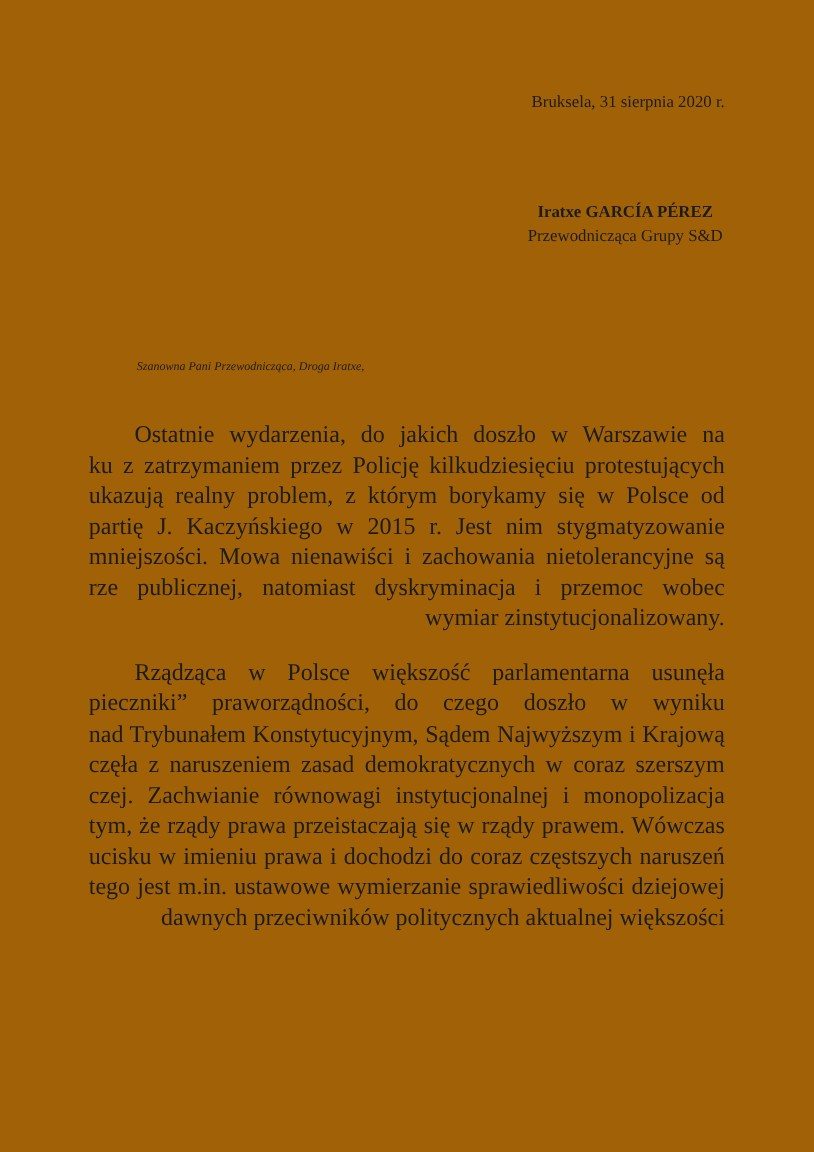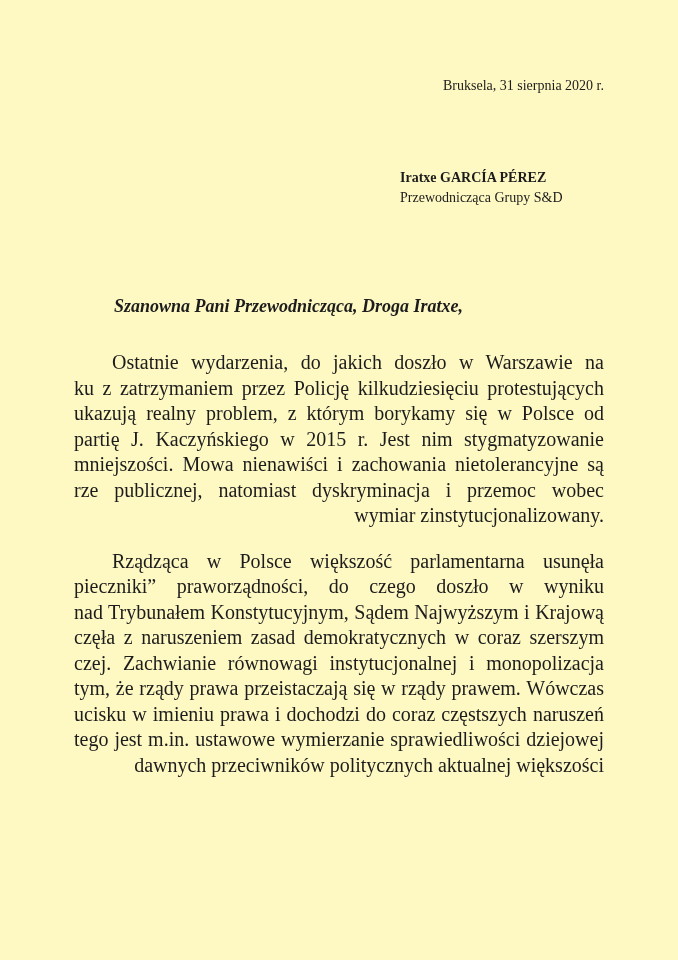--- a/index.html
+++ b/index.html
@@ -5,54 +5,53 @@
 <style>
   html, body {
     margin: 0;
     padding: 0;
     background: #ffffff;
   }
   .page {
     position: relative;
     width: 678px;
     height: 960px;
-    background: #fef9c3;
+    background: #a16207;
     font-family: "Liberation Serif", "DejaVu Serif", serif;
     color: #1c1c1c;
     overflow: hidden;
   }
   .date {
     position: absolute;
     top: 76px;
     left: 74px;
     width: 530px;
     text-align: right;
     font-size: 14px;
     line-height: 20px;
   }
   .recipient {
     position: absolute;
     top: 168px;
     left: 400px;
     width: 242px;
-    text-align: left;
+    text-align: center;
     font-size: 14px;
     line-height: 20px;
   }
   .recipient .r-name {
     font-weight: bold;
   }
   .salutation {
     position: absolute;
     top: 295px;
     left: 114px;
     font-style: italic;
-    font-size: 18px;
+    font-size: 10px;
     line-height: 22px;
-    font-weight: bold;
   }
   .letter-body {
     position: absolute;
     top: 350px;
     left: 74px;
     width: 530px;
     font-size: 20px;
   }
   .paragraph {
     margin: 0;

